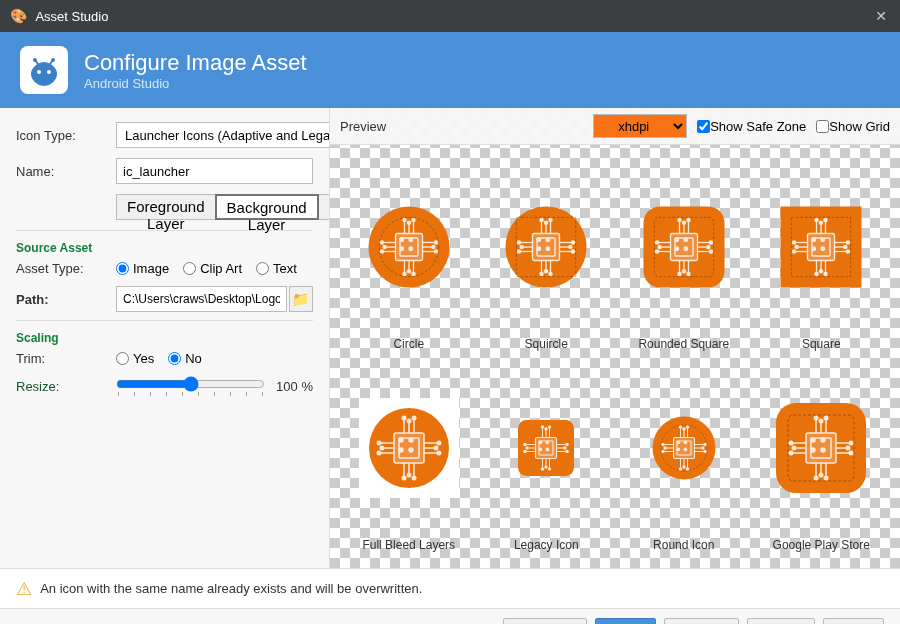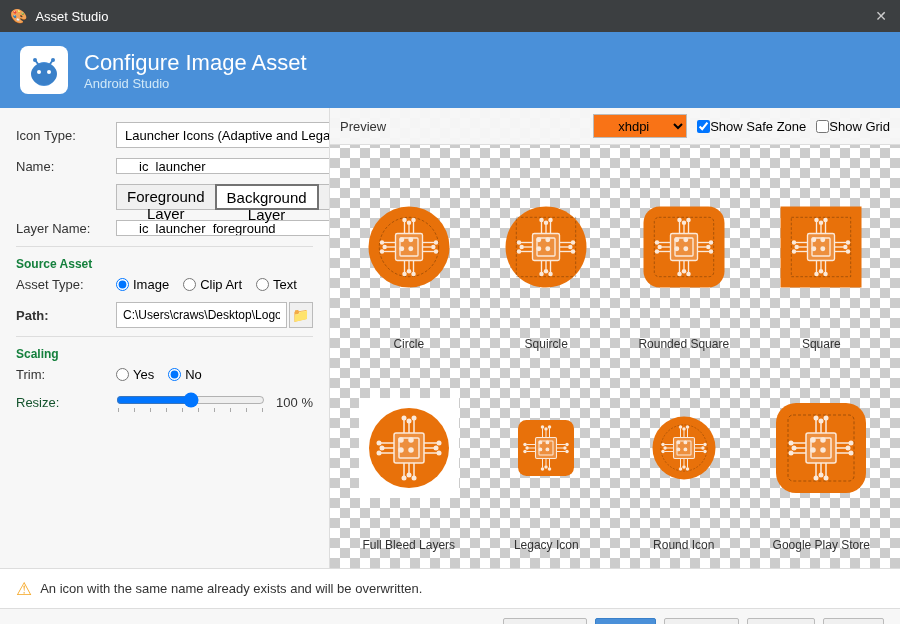--- a/index.html
+++ b/index.html
@@ -60,24 +60,24 @@
       margin-bottom: 10px;
     }
     .form-label {
       width: 100px;
       color: #333;
       font-size: 13px;
       flex-shrink: 0;
     }
     .form-control {
       flex: 1;
-      height: 16px;
+      height: 26px;
       border: 1px solid #bbb;
       background: #fff;
-      padding: 2px 22px;
+      padding: 2px 6px;
       font-size: 13px;
       outline: none;
     }
     .form-control-select {
       flex: 1;
       height: 26px;
       border: 1px solid #bbb;
       background: #fff;
       font-size: 13px;
       padding: 2px 4px;
@@ -310,24 +310,20 @@
       <input type="text" class="form-control" value="ic_launcher" style="">
     </div>
 
     <div class="tabs-row">
       <span class="form-label"></span>
       <button class="tab-btn">Foreground Layer</button>
       <button class="tab-btn active">Background Layer</button>
       <button class="tab-btn">Legacy</button>
     </div>
 
-    <div class="form-row">
-      <span class="form-label">Layer Name:</span>
-      <input type="text" class="form-control" value="ic_launcher_foreground" style="">
-    </div>
 
     <hr class="divider">
 
     <div class="section-title">Source Asset</div>
 
     <div class="form-row">
       <span class="form-label">Asset Type:</span>
       <div class="radio-group">
         <label class="radio-item">
           <input type="radio" name="assetType" checked="" style="">

